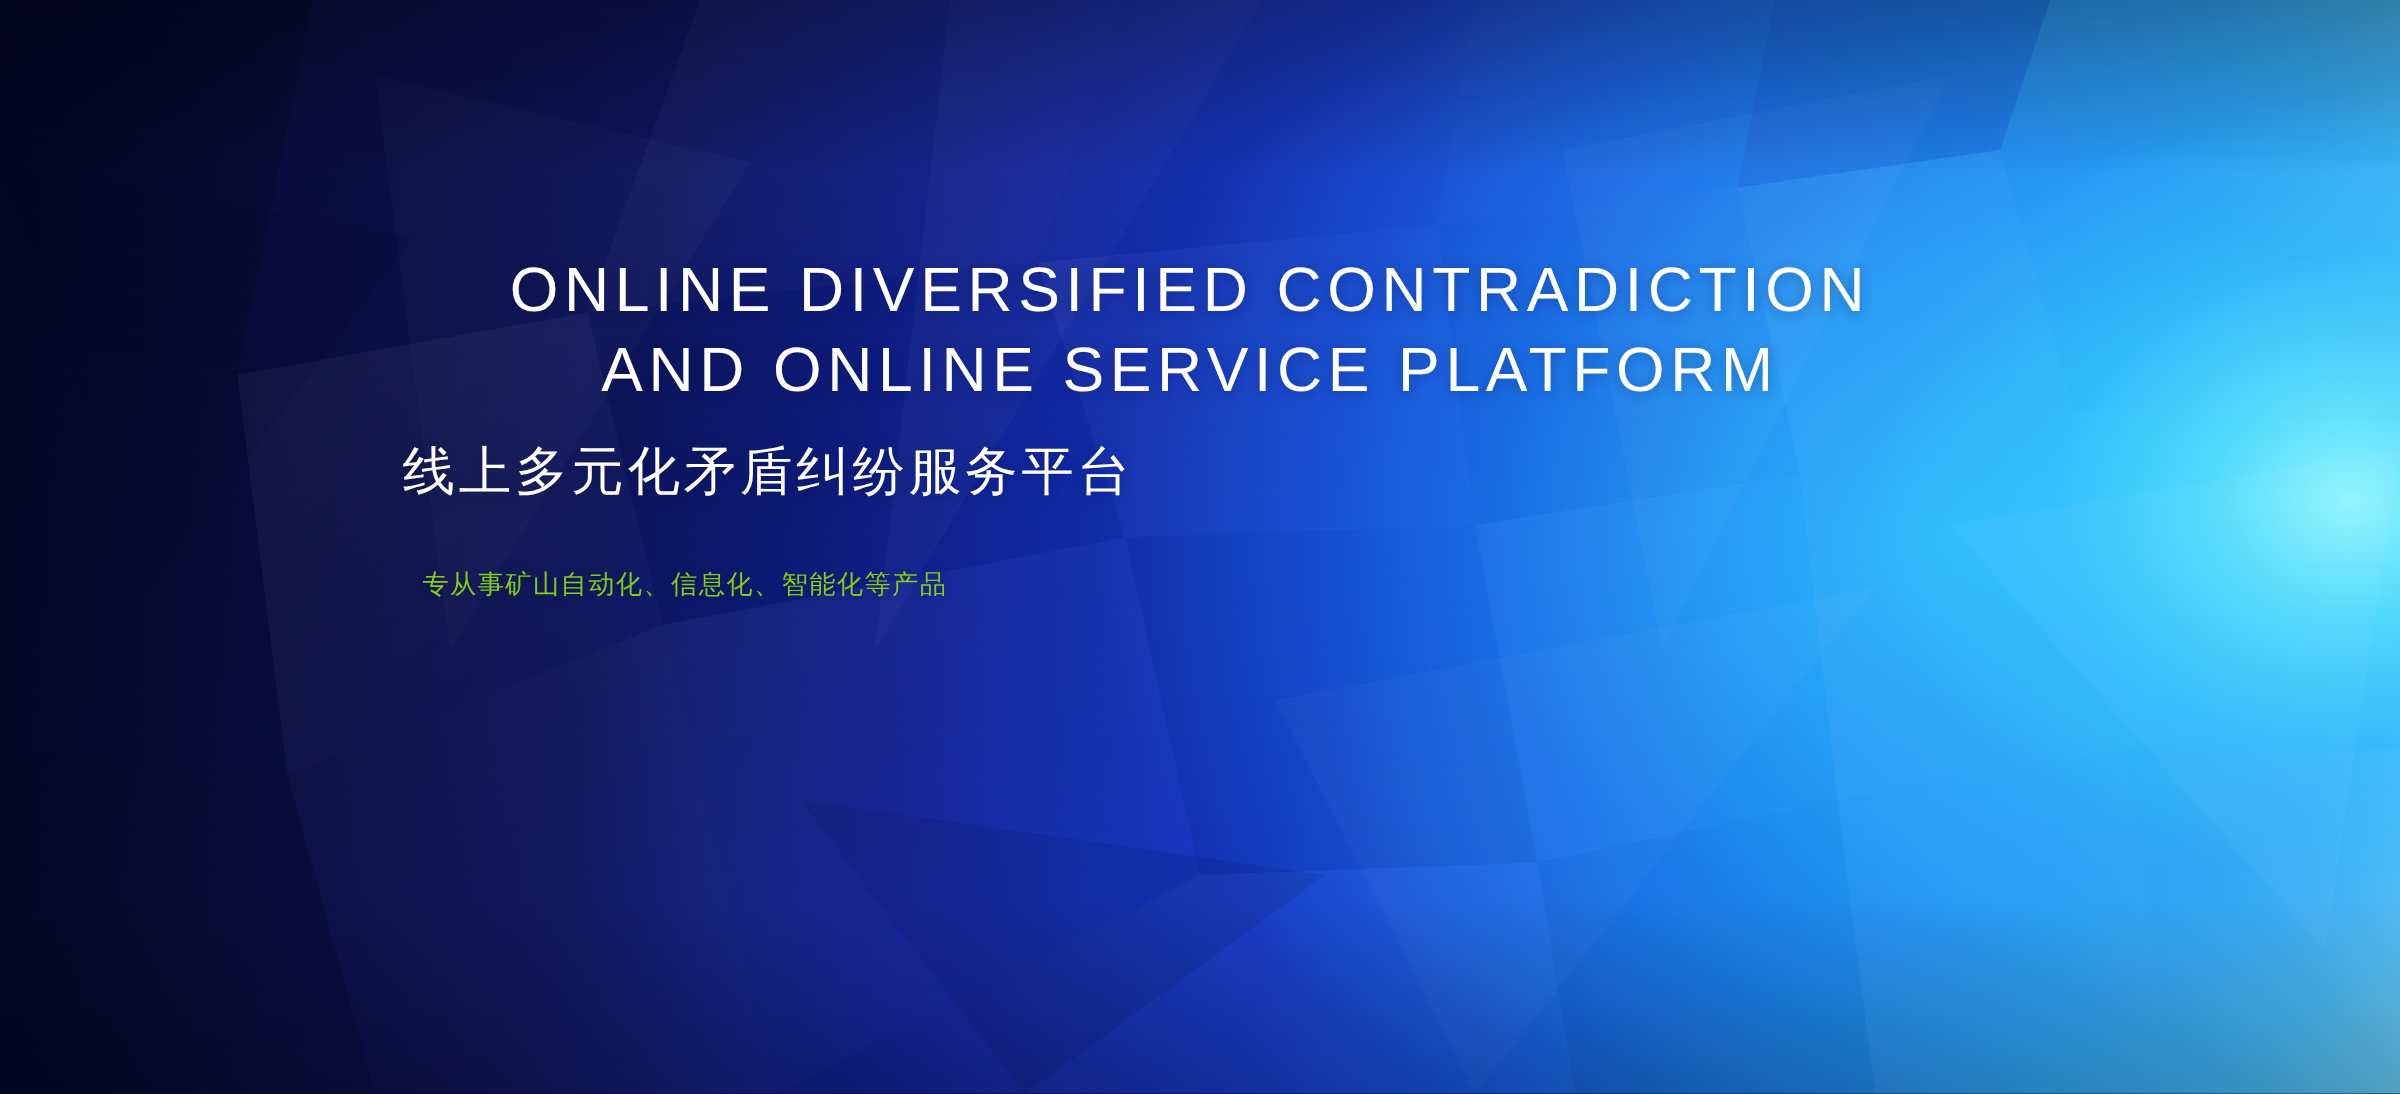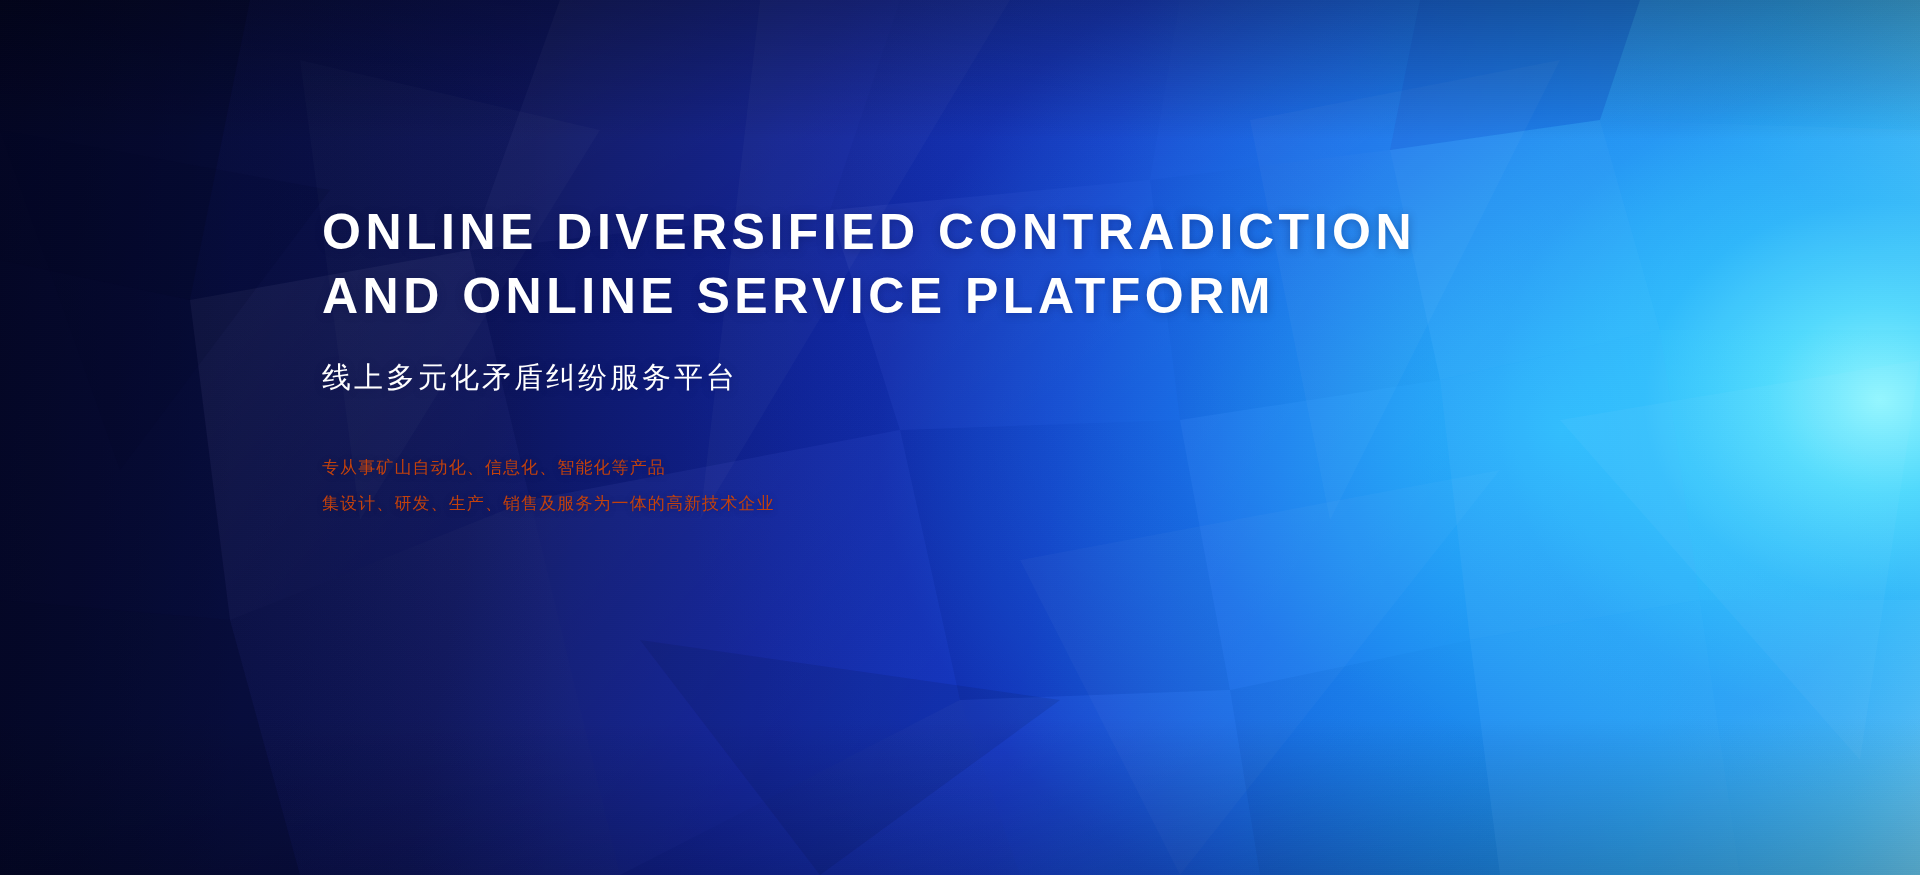--- a/index.html
+++ b/index.html
@@ -88,51 +88,53 @@
     position: absolute;
     left: 322px;
     top: 200px;
     width: 1260px;
   }
 
   .title-en {
     color: #ffffff;
     font-size: 50px;
     line-height: 64px;
-    font-weight: 700;
+    font-weight: 400;
     letter-spacing: 4.5px;
     margin: 0;
     white-space: nowrap;
     text-shadow: 0 1px 10px rgba(4,14,70,0.30);
+    text-align: center;
   }
   .title-en .ln { display: block; }
 
   .title-cn {
     color: #ffffff;
-    font-size: 29px;
+    font-size: 42px;
     line-height: 54px;
     font-weight: 400;
     letter-spacing: 3px;
     margin: 22px 0 0 0;
     white-space: nowrap;
     text-shadow: 0 1px 10px rgba(4,14,70,0.30);
   }
 
   .desc {
     margin-top: 46px;
   }
   .desc-line {
     display: block;
-    color: #c2410c;
-    font-size: 17px;
+    color: #84cc16;
+    font-size: 21px;
     line-height: 36px;
     font-weight: 400;
     letter-spacing: 1.1px;
     white-space: nowrap;
     text-shadow: 0 1px 6px rgba(4,14,70,0.35);
+    margin-left: 16px;
   }
 </style>
 </head>
 <body>
 
 <div class="banner">
 
   <div class="bg-base"></div>
 
   <svg class="bg-layer" viewBox="0 0 1920 875" preserveAspectRatio="none" aria-hidden="true">
@@ -202,18 +204,17 @@
 
     <h1 class="title-en">
       <span class="ln">ONLINE DIVERSIFIED CONTRADICTION</span>
       <span class="ln">AND ONLINE SERVICE PLATFORM</span>
     </h1>
 
     <h2 class="title-cn">线上多元化矛盾纠纷服务平台</h2>
 
     <div class="desc">
       <span class="desc-line">专从事矿山自动化、信息化、智能化等产品</span>
-      <span class="desc-line">集设计、研发、生产、销售及服务为一体的高新技术企业</span>
     </div>
 
   </div>
 
 </div>
 
 </body></html>

